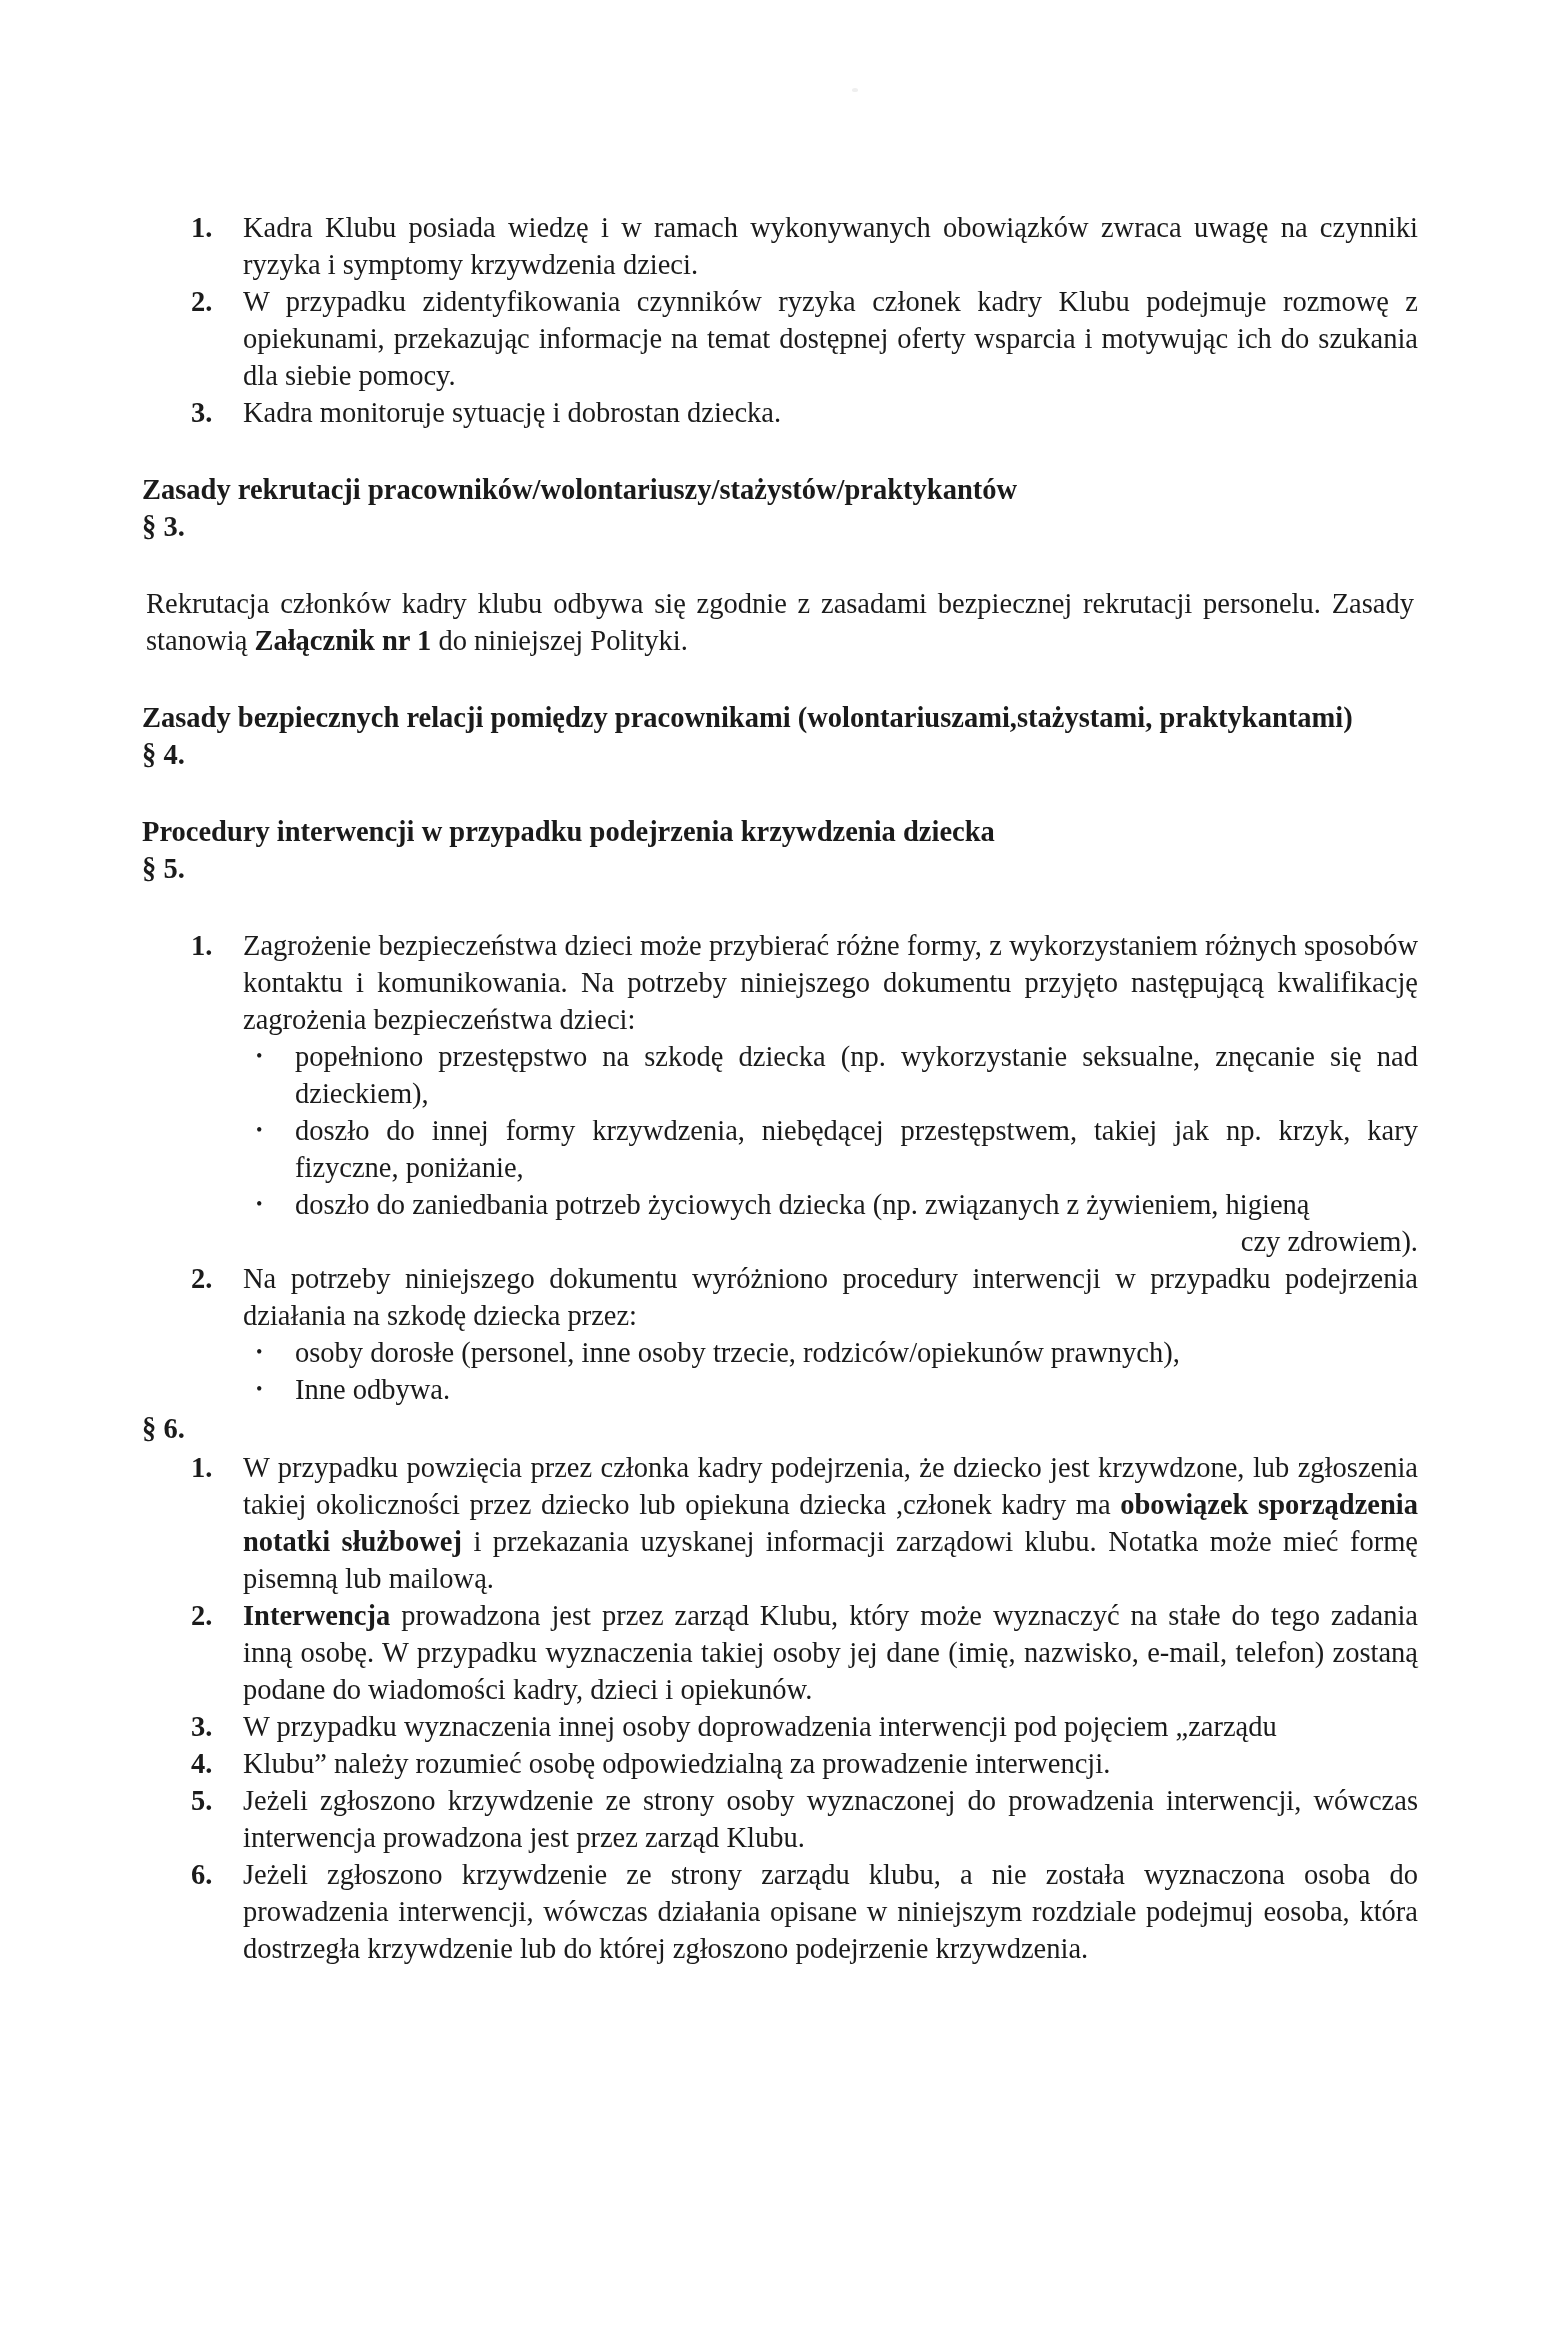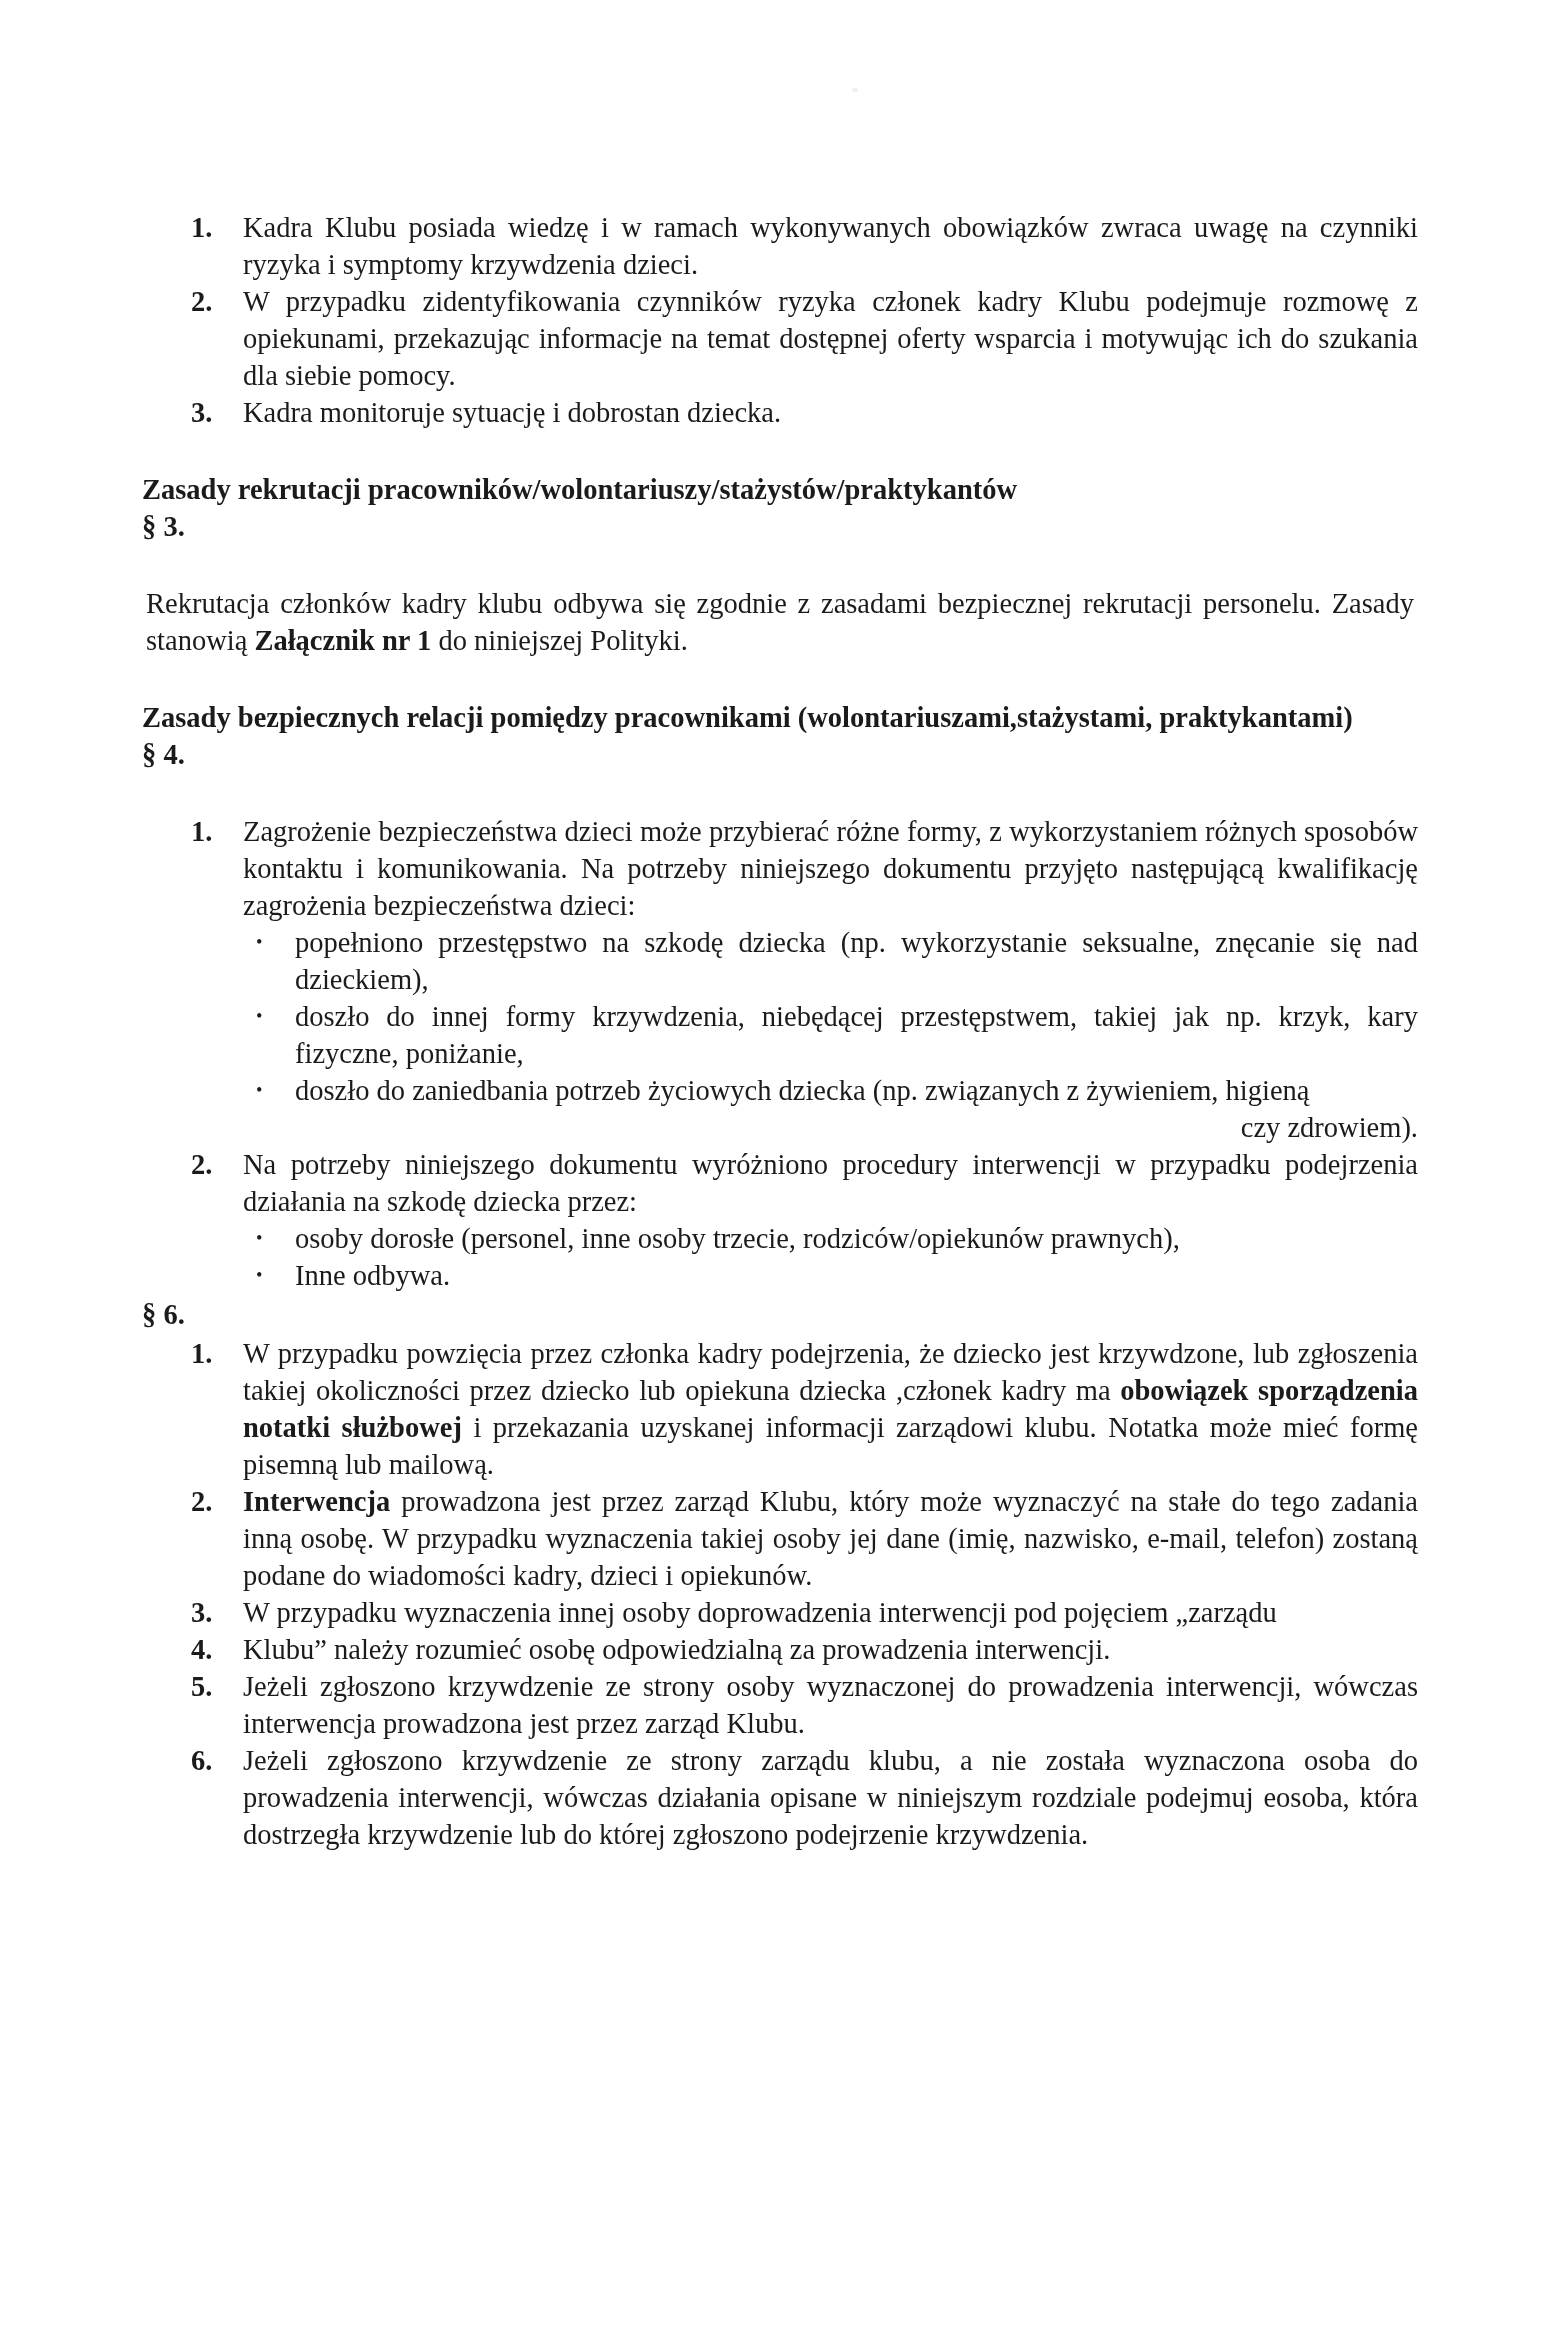--- a/index.html
+++ b/index.html
@@ -90,36 +90,40 @@
       </div>
       <div class="heading">
         <div class="heading-line">Zasady rekrutacji pracowników/wolontariuszy/stażystów/praktykantów</div>
         <div class="heading-line">§ 3.</div>
       </div>
       <p class="para"><span class="">Rekrutacja członków kadry klubu odbywa się zgodnie z zasadami bezpiecznej rekrutacji personelu. Zasady stanowią </span><span class="bold">Załącznik nr 1</span><span class=""> do niniejszej Polityki.</span></p>
       <div class="heading">
         <div class="heading-line">Zasady bezpiecznych relacji pomiędzy pracownikami (wolontariuszami,stażystami, praktykantami)</div>
         <div class="heading-line">§ 4.</div>
       </div>
+      <div class="heading">
+        <div class="heading-line">Procedury interwencji w przypadku podejrzenia krzywdzenia dziecka</div>
+        <div class="heading-line">§ 5.</div>
+      </div>
       <div class="olist">
         <div class="ol-item"><span class="ol-num">1.</span><span class="">Zagrożenie bezpieczeństwa dzieci może przybierać różne formy, z wykorzystaniem różnych sposobów kontaktu i komunikowania. Na potrzeby niniejszego dokumentu przyjęto następującą kwalifikację zagrożenia bezpieczeństwa dzieci:</span></div>
         <div class="bullet"><span class="bullet-marker">•</span><span class="">popełniono przestępstwo na szkodę dziecka (np. wykorzystanie seksualne, znęcanie się nad dzieckiem),</span></div>
         <div class="bullet"><span class="bullet-marker">•</span><span class="">doszło do innej formy krzywdzenia, niebędącej przestępstwem, takiej jak np. krzyk, kary fizyczne, poniżanie,</span></div>
         <div class="bullet"><span class="bullet-marker">•</span><span class="">doszło do zaniedbania potrzeb życiowych dziecka (np. związanych z żywieniem, higieną</span></div>
         <div class="outdent"><span class="">czy zdrowiem).</span></div>
         <div class="ol-item"><span class="ol-num">2.</span><span class="">Na potrzeby niniejszego dokumentu wyróżniono procedury interwencji w przypadku podejrzenia działania na szkodę dziecka przez:</span></div>
         <div class="bullet"><span class="bullet-marker">•</span><span class="">osoby dorosłe (personel, inne osoby trzecie, rodziców/opiekunów prawnych),</span></div>
         <div class="bullet"><span class="bullet-marker">•</span><span class="">Inne odbywa.</span></div>
       </div>
       <div class="heading compact">
         <div class="heading-line">§ 6.</div>
       </div>
       <div class="olist">
         <div class="ol-item"><span class="ol-num">1.</span><span class="">W przypadku powzięcia przez członka kadry podejrzenia, że dziecko jest krzywdzone, lub zgłoszenia takiej okoliczności przez dziecko lub opiekuna dziecka ,członek kadry ma </span><span class="bold">obowiązek sporządzenia notatki służbowej</span><span class=""> i przekazania uzyskanej informacji zarządowi klubu. Notatka może mieć formę pisemną lub mailową.</span></div>
         <div class="ol-item"><span class="ol-num">2.</span><span class="bold">Interwencja</span><span class=""> prowadzona jest przez zarząd Klubu, który może wyznaczyć na stałe do tego zadania inną osobę. W przypadku wyznaczenia takiej osoby jej dane (imię, nazwisko, e-mail, telefon) zostaną podane do wiadomości kadry, dzieci i opiekunów.</span></div>
         <div class="ol-item"><span class="ol-num">3.</span><span class="">W przypadku wyznaczenia innej osoby doprowadzenia interwencji pod pojęciem „zarządu</span></div>
-        <div class="ol-item"><span class="ol-num">4.</span><span class="">Klubu” należy rozumieć osobę odpowiedzialną za prowadzenia interwencji.</span></div>
+        <div class="ol-item"><span class="ol-num">4.</span><span class="">Klubu” należy rozumieć osobę odpowiedzialną za prowadzenie interwencji.</span></div>
         <div class="ol-item"><span class="ol-num">5.</span><span class="">Jeżeli zgłoszono krzywdzenie ze strony osoby wyznaczonej do prowadzenia interwencji, wówczas interwencja prowadzona jest przez zarząd Klubu.</span></div>
         <div class="ol-item"><span class="ol-num">6.</span><span class="">Jeżeli zgłoszono krzywdzenie ze strony zarządu klubu, a nie została wyznaczona osoba do prowadzenia interwencji, wówczas działania opisane w niniejszym rozdziale podejmuj eosoba, która dostrzegła krzywdzenie lub do której zgłoszono podejrzenie krzywdzenia.</span></div>
       </div>
     </div>
 </div>
 
 
 </body></html>

